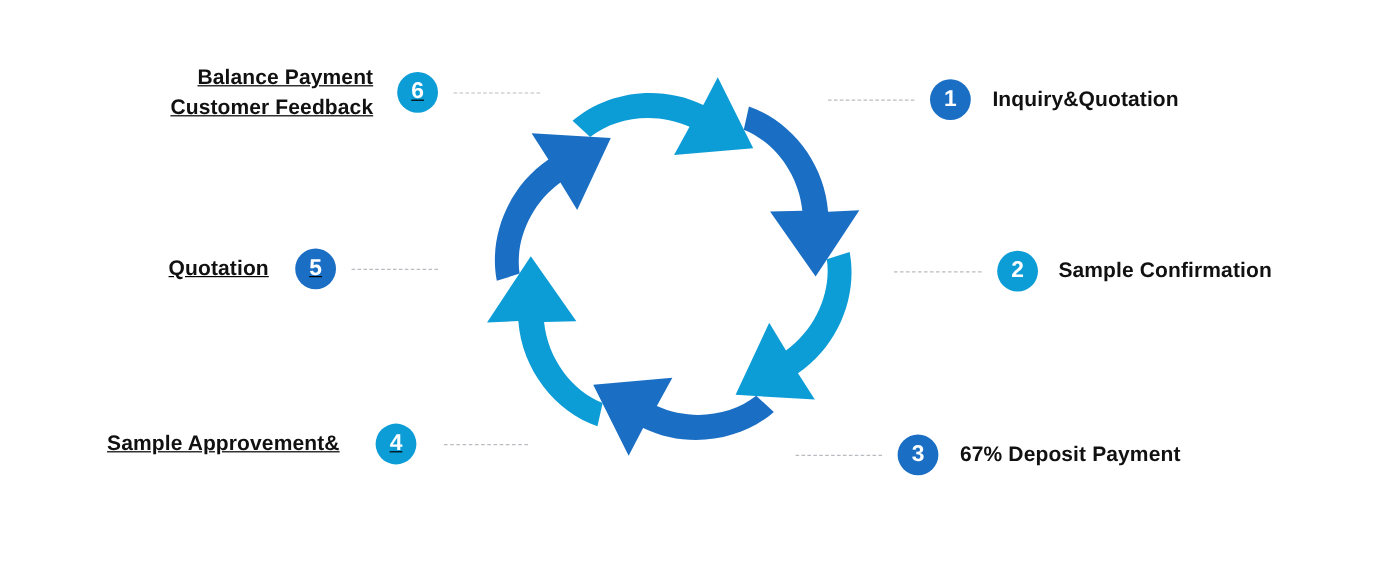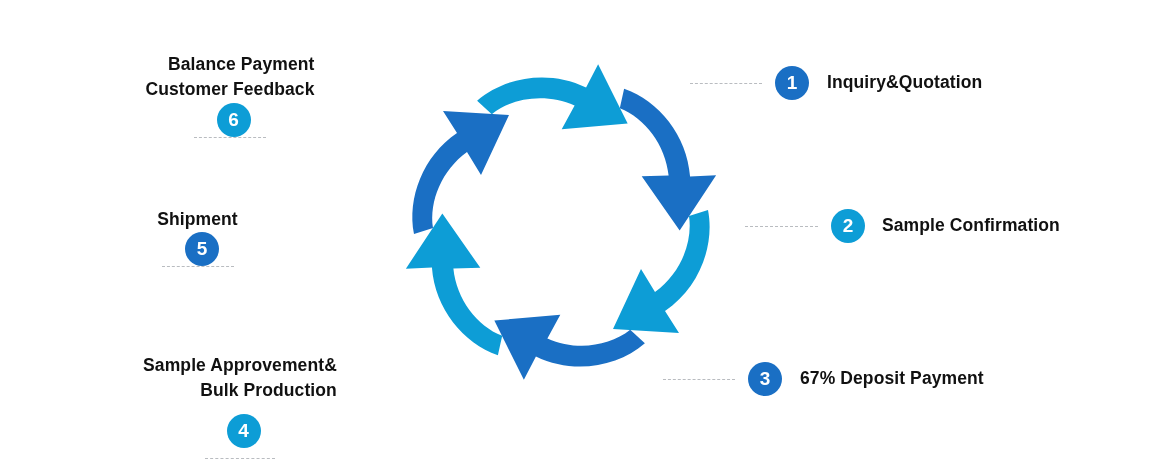--- a/index.html
+++ b/index.html
@@ -57,21 +57,21 @@
     height: 0;
     border-top: 1.6px dashed #b9bcc0;
     flex: 0 0 auto;
   }
 
   
   .step.right { flex-direction: row; }
   .step.right .step-label { text-align: left; }
 
   
-  .step.left { flex-direction: column; justify-content: flex-end; }
+  .step.left { flex-direction: row; justify-content: flex-end; text-decoration: underline; }
   .step.left .step-label { text-align: right; }
 
   
   #step1 { left: 690px; top: 66px; }
   #step1 .dash { width: 72px; margin-right: 13px; }
   #step1 .badge { margin-right: 18px; }
 
   #step2 { left: 745px; top: 209px; }
   #step2 .dash { width: 73px; margin-right: 13px; }
   #step2 .badge { margin-right: 17px; }
@@ -190,29 +190,28 @@
     <div class="dash"></div>
     <div class="badge" style="background: rgb(26, 111, 196);">3</div>
     <div class="step-label">
       <span>67% Deposit Payment</span>
     </div>
   </div>
 
   <div class="step left" id="step4">
     <div class="step-label">
       <span>Sample Approvement&amp;</span>
-      <span class="l2">Bulk Production</span>
     </div>
     <div class="badge" style="background: rgb(13, 157, 214);">4</div>
     <div class="dash"></div>
   </div>
 
   <div class="step left" id="step5">
     <div class="step-label">
-      <span>Shipment</span>
+      <span>Quotation</span>
     </div>
     <div class="badge" style="background: rgb(26, 111, 196);">5</div>
     <div class="dash"></div>
   </div>
 
   <div class="step left" id="step6">
     <div class="step-label">
       <span>Balance Payment</span>
       <span class="l2">Customer Feedback</span>
     </div>

